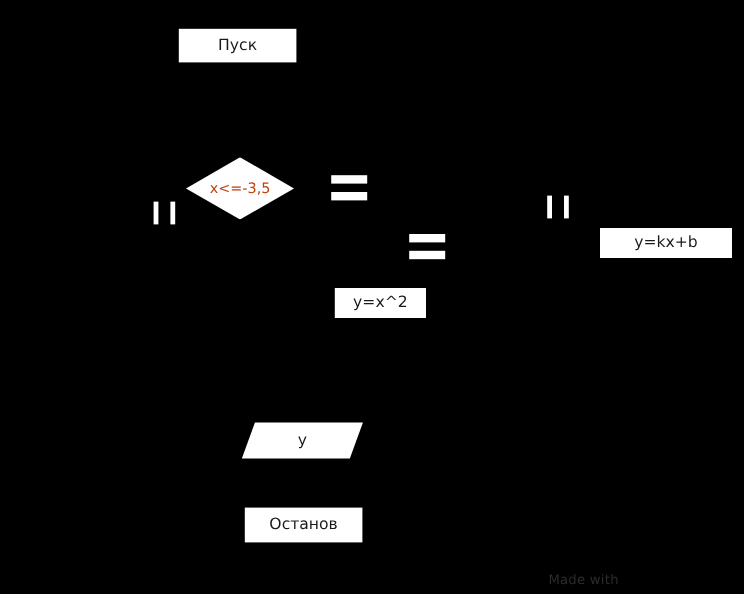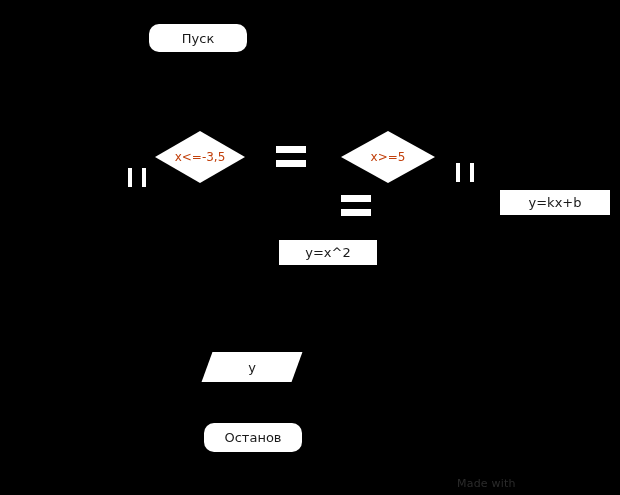--- a/index.html
+++ b/index.html
@@ -24,21 +24,21 @@
     display: flex;
     align-items: center;
     justify-content: center;
     box-sizing: border-box;
     text-align: center;
     line-height: 1;
     white-space: nowrap;
   }
   
   .terminator {
-    border-radius: 10px;
+    border-radius: 0;
     font-size: 13px;
   }
   
   .process {
     border-radius: 0;
     font-size: 13px;
   }
   
   .io {
     background: transparent;
@@ -104,27 +104,23 @@
   <div class="node terminator" style="left:149px; top:24px; width:98px; height:28px;">
     <span>Пуск</span>
   </div>
 
 
   <div class="node decision" style="left:155px; top:131px; width:90px; height:52px;">
     <span class="dia-shape"></span>
     <span class="dia-label">x&lt;=-3,5</span>
   </div>
 
-  <div class="node decision" style="left:341px; top:131px; width:94px; height:52px;">
-    <span class="dia-shape"></span>
-    <span class="dia-label">x&gt;=5</span>
-  </div>
 
 
-  <div class="node process" style="left:279px; top:240px; width:98px; height:25px;">
+  <div class="node process" style="left:279px; top:240px; width:76px; height:25px;">
     <span>y=x^2</span>
   </div>
 
   <div class="node process" style="left:500px; top:190px; width:110px; height:25px;">
     <span>y=kx+b</span>
   </div>
 
   <div class="node io" style="left:207px; top:352px; width:90px; height:30px;">
     <span class="io-shape"></span>
     <span class="io-label">y</span>

